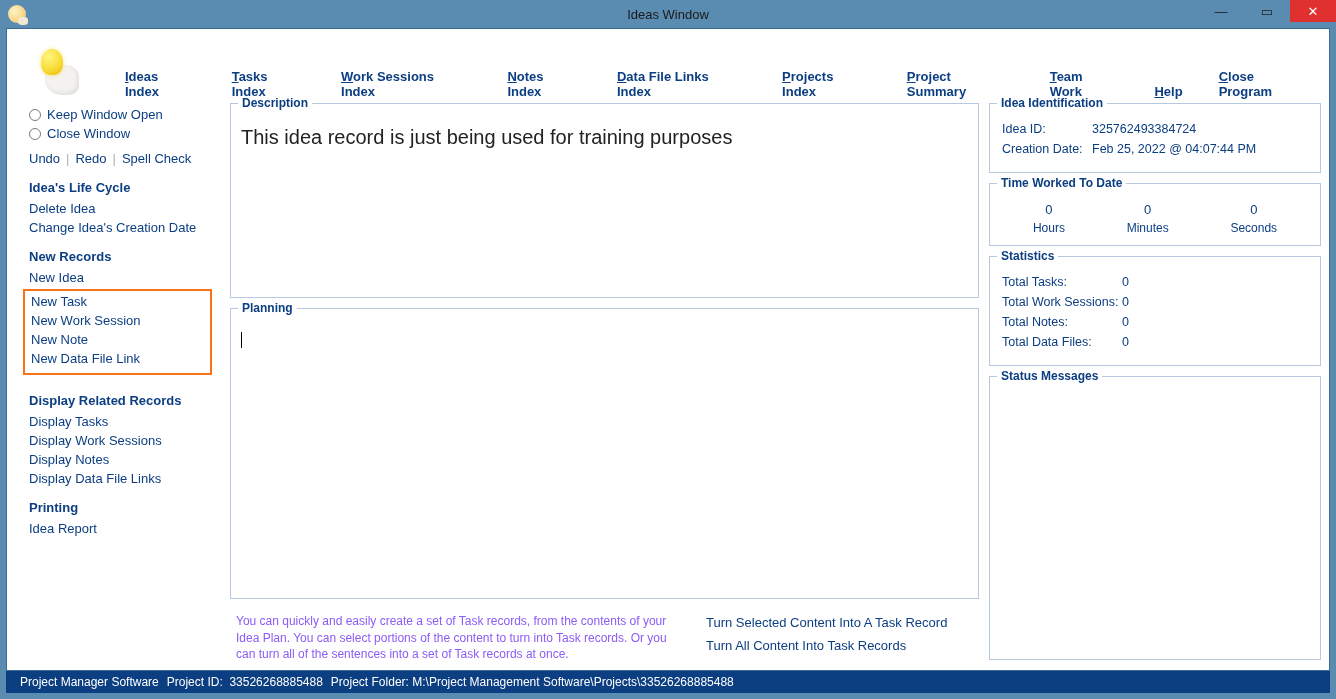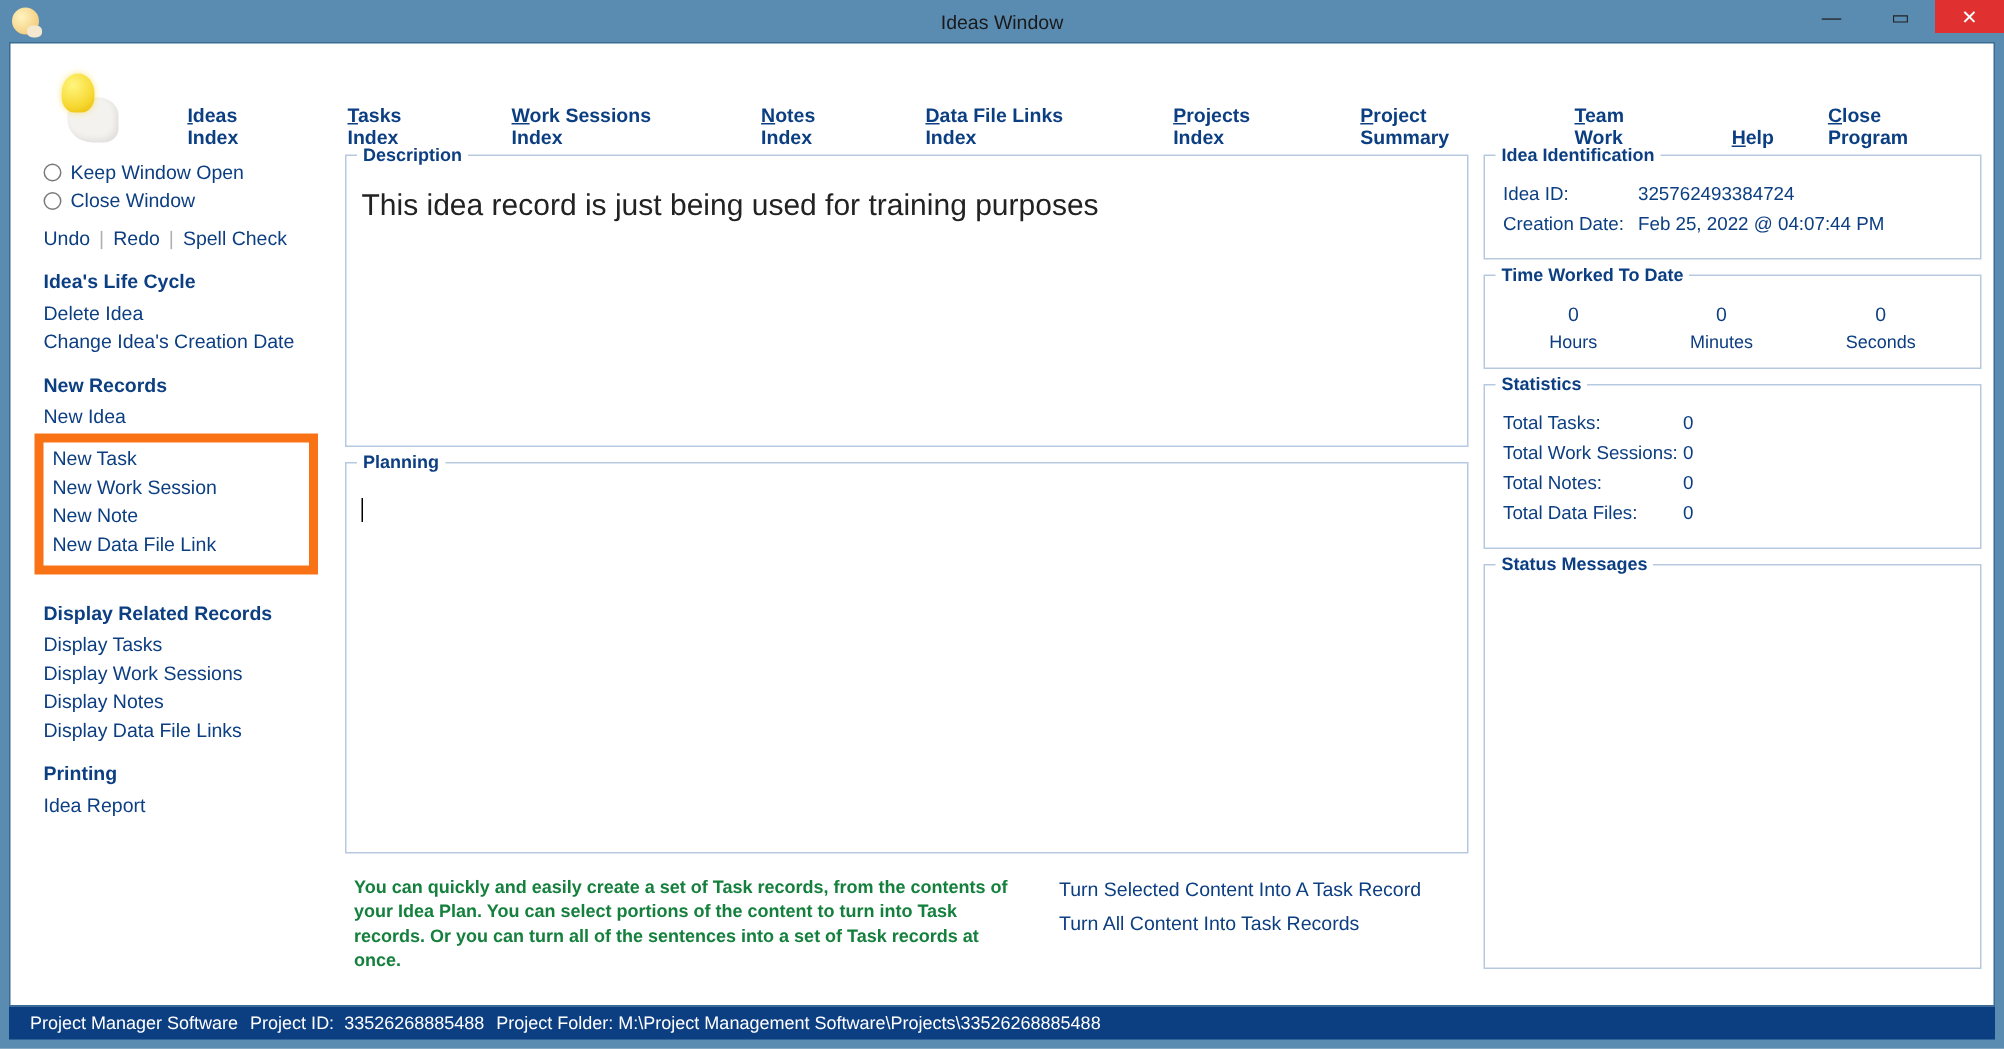--- a/index.html
+++ b/index.html
@@ -23,32 +23,32 @@
 .menu-item .ul{text-decoration:underline}
 .body{position:absolute;top:70px;left:0;right:0;bottom:0;display:flex}
 .sidebar{width:215px;padding:8px 10px 0 22px;font-size:13px;color:#0c3e82}
 .radio-row{display:flex;align-items:center;gap:6px;margin-bottom:4px;cursor:pointer}
 .radio{width:12px;height:12px;border:1px solid #7a7a7a;border-radius:50%;display:inline-block;background:#fff}
 .tool-row{display:flex;gap:6px;margin-top:10px;margin-bottom:12px}
 .tool-row span{cursor:pointer}
 .sep{color:#b0b0b0}
 .side-head{font-weight:bold;margin-top:14px;margin-bottom:6px}
 .side-link{margin-bottom:4px;cursor:pointer}
-.redbox{border:6px solid #f97316;margin-left:-6px;padding:3px 6px;margin-top:3px;margin-bottom:18px}
-.main{flex:1;padding:4px 8px 14px 8px;display:flex;gap:10px}
+.redbox{border:2px solid #f97316;margin-left:-6px;padding:3px 6px;margin-top:3px;margin-bottom:18px}
+.main{flex:1;padding:4px 8px 0 8px;display:flex;gap:10px}
 .center{flex:1;display:flex;flex-direction:column}
 .fieldset{border:1px solid #b7c9e0;position:relative;margin-bottom:10px}
 .legend{position:absolute;top:-8px;left:7px;background:#fff;padding:0 4px;color:#0c3e82;font-size:12px;font-weight:bold}
 .desc-box{height:195px}
 .desc-text{padding:22px 10px 10px 10px;font-size:20px;color:#222}
 .plan-box{flex:1;min-height:260px;position:relative}
 .plan-area{padding:22px 10px 10px 10px;font-size:13px;color:#222}
 .cursor{display:inline-block;width:1px;height:16px;background:#000;vertical-align:middle}
 .plan-footer{display:flex;align-items:flex-start;gap:30px;padding:4px 6px 8px 6px;font-size:12px}
-.plan-hint{color:#15803d;font-weight:bold;max-width:440px;line-height:1.35}
+.plan-hint{color:#8b5cf6;font-weight:normal;max-width:440px;line-height:1.35}
 .plan-actions{display:flex;flex-direction:column;gap:8px;margin-top:2px}
 .plan-actions span{color:#0c3e82;cursor:pointer;font-size:13px}
 .rightcol{width:332px;display:flex;flex-direction:column}
 .rfield{border:1px solid #b7c9e0;position:relative;margin-bottom:10px;padding:18px 12px 10px 12px;font-size:12.5px;color:#0c3e82}
 .rfield .legend{color:#0c3e82}
 .kv{display:flex;margin-bottom:6px}
 .kv .k{width:90px}
 .kv .v{color:#0c3e82}
 .time-row{display:flex;justify-content:space-around;text-align:center}
 .time-row .v{font-size:13px}

